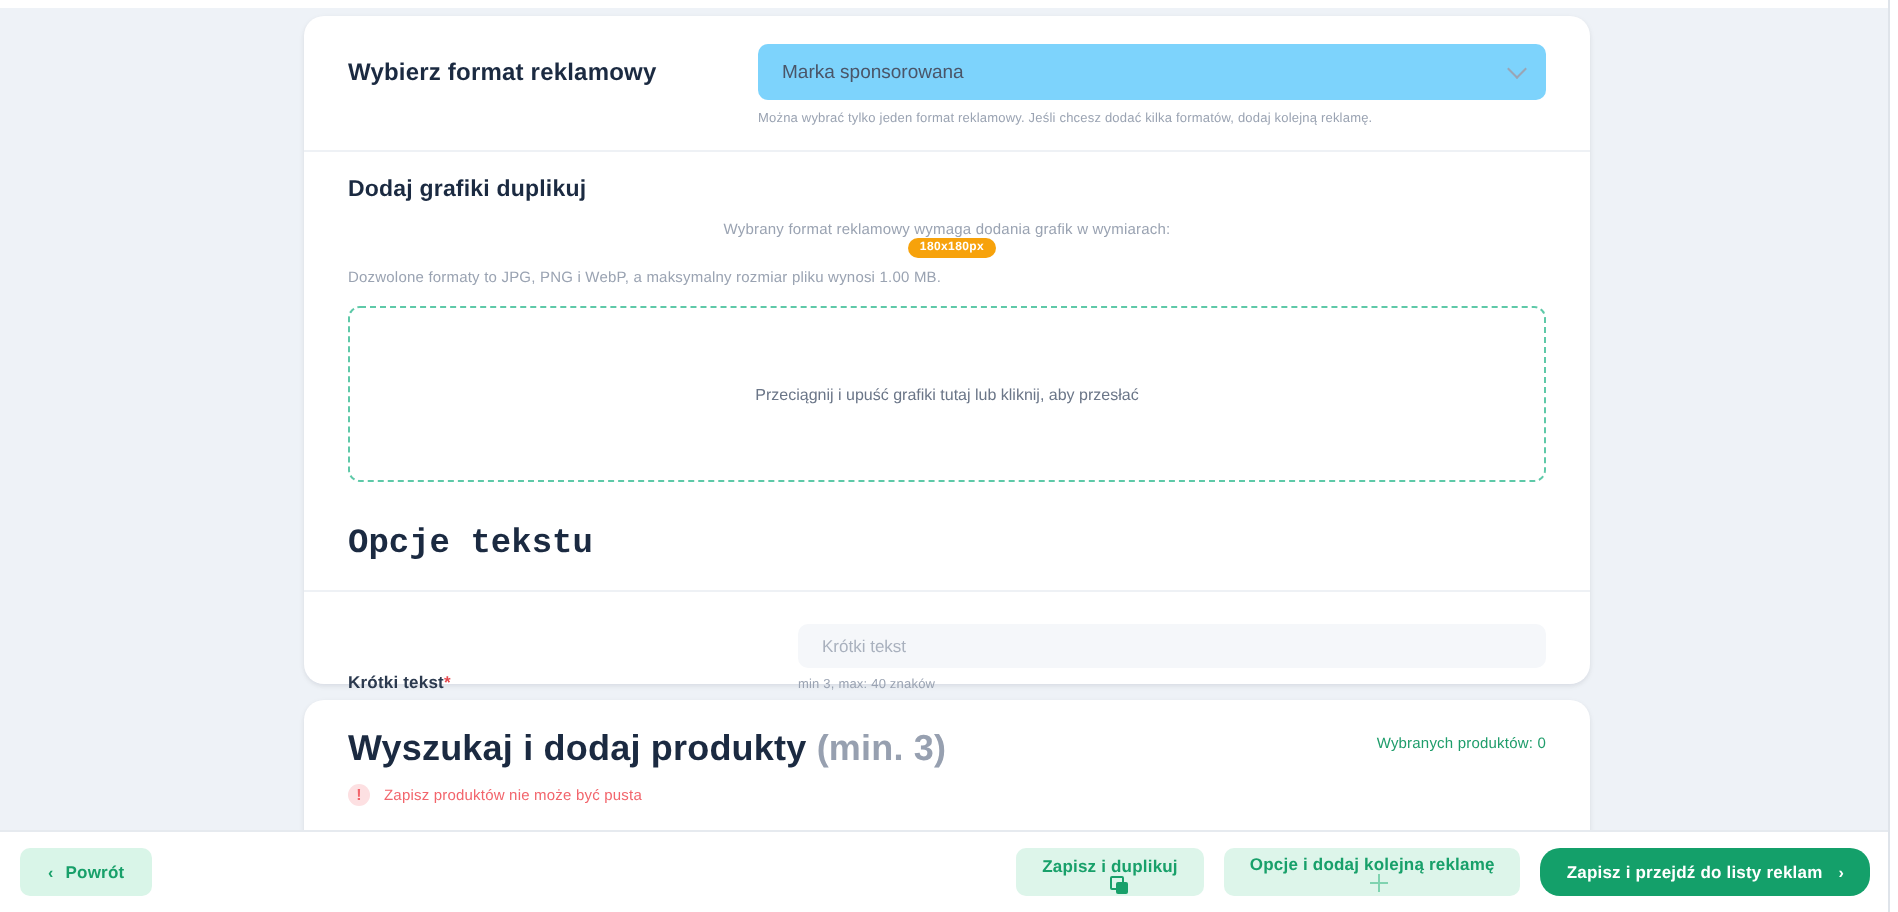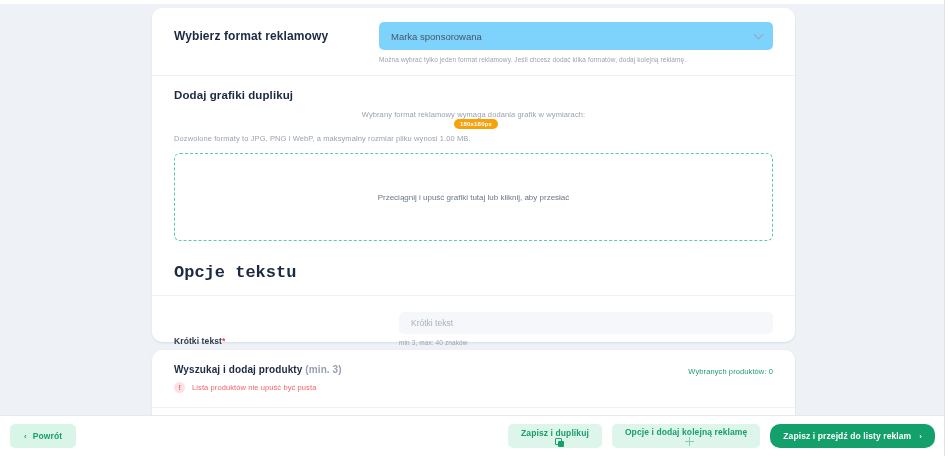--- a/index.html
+++ b/index.html
@@ -121,21 +121,21 @@
   .input {
     height: 22px; background: #f5f7fa; border-radius: 5px;
     display: flex; align-items: center; padding: 0 12px;
     font-size: 8.5px; color: #a9b1be; cursor: text;
   }
   .field-hint { font-size: 6.5px; color: #9aa3b2; margin-top: 5px; letter-spacing: .1px; }
 
   
   .prod-head { padding: 14px 22px 0 22px; display: flex; align-items: flex-start; }
   .prod-left { flex: 1; }
-  .prod-title { font-size: 10px; font-weight: 700; color: #1b2a41; letter-spacing: .1px; }
+  .prod-title { font-size: 18px; font-weight: 700; color: #1b2a41; letter-spacing: .1px; }
   .prod-title .min { color: #97a0b0; font-weight: 700; }
   .prod-error { display: flex; align-items: center; margin-top: 7px; }
   .err-icon {
     width: 11px; height: 11px; border-radius: 50%;
     background: #fde0e2; color: #f2656c;
     font-size: 8px; font-weight: 700;
     display: flex; align-items: center; justify-content: center;
     margin-right: 7px; line-height: 1;
   }
   .err-text { font-size: 7.5px; color: #f2656c; letter-spacing: .1px; }
@@ -260,21 +260,21 @@
 
     <div class="card card-products">
       <div class="prod-head">
         <div class="prod-left">
           <div class="prod-title">
             <span>Wyszukaj i dodaj produkty</span>
             <span class="min">(min. 3)</span>
           </div>
           <div class="prod-error">
             <span class="err-icon">!</span>
-            <span class="err-text">Lista produktów nie upuść być pusta</span>
+            <span class="err-text">Zapisz produktów nie może być pusta</span>
           </div>
         </div>
         <div class="prod-right">Wybranych produktów: 0</div>
       </div>
       <div class="prod-div"></div>
 
     </div>
 
   </div>
 

